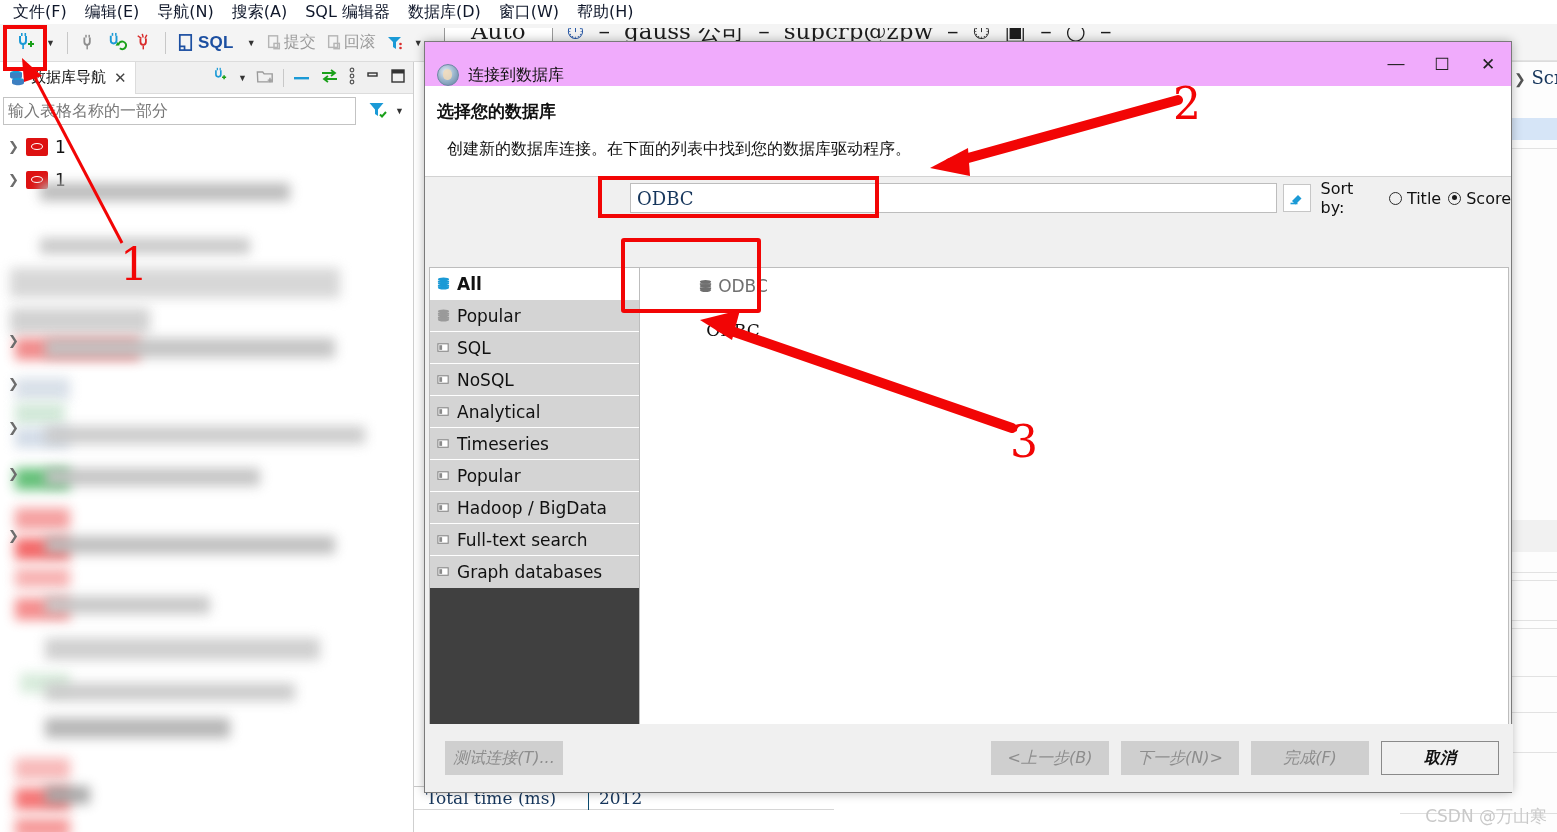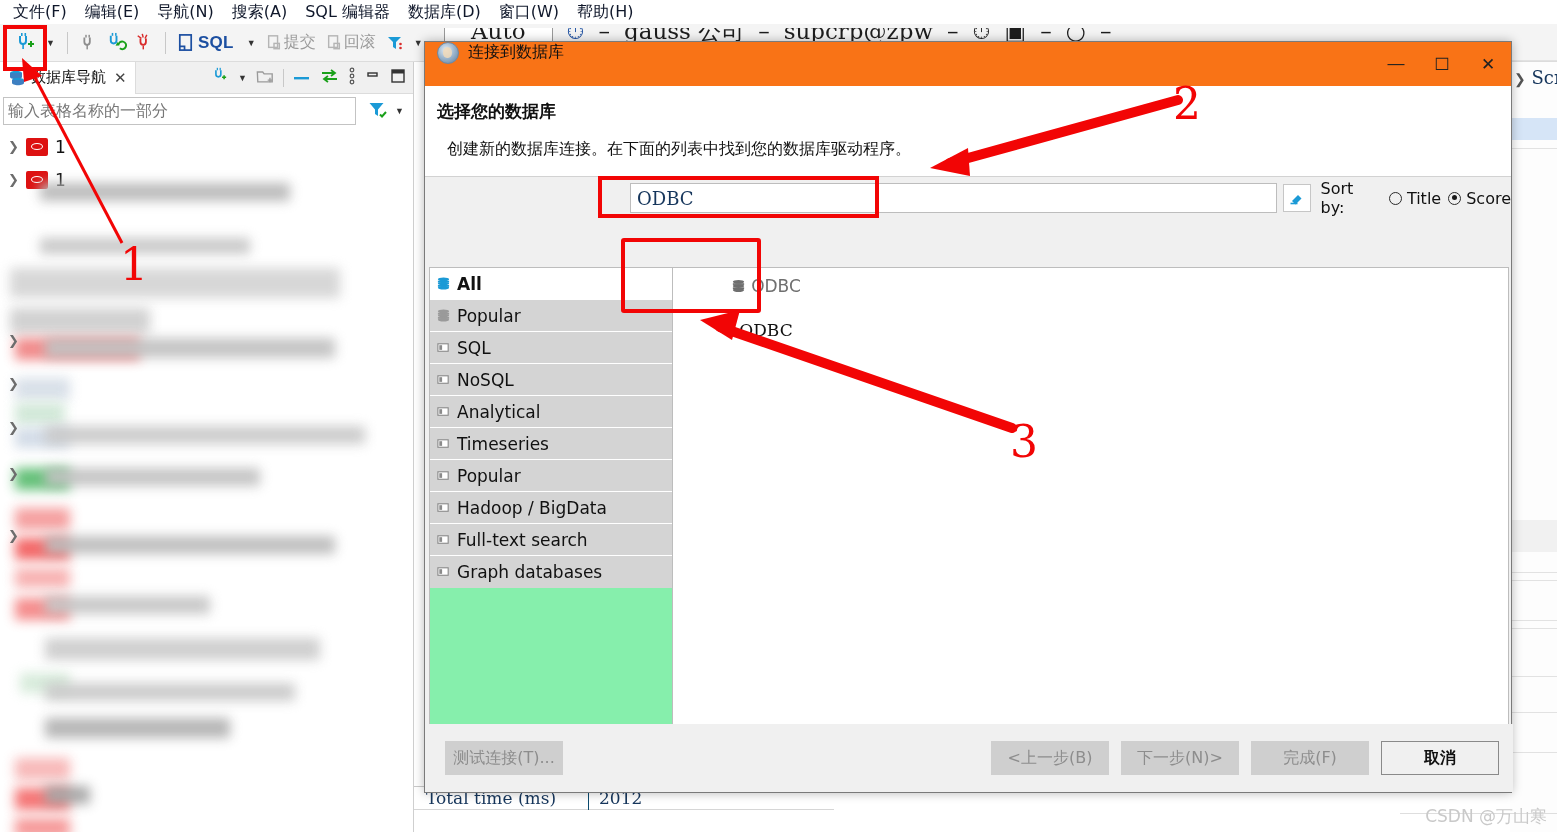--- a/index.html
+++ b/index.html
@@ -71,21 +71,21 @@
   .gc1{width:175px;padding-left:12px;border-right:1px solid #0c4a6e;height:23px;line-height:23px;
     box-sizing:border-box;overflow:hidden;}
   .gc2{padding-left:10px;height:23px;line-height:23px;overflow:hidden;}
 
   
   #vsplit{position:absolute;left:413px;top:62px;width:1px;height:770px;background:#cfcfcf;}
 
   
   #dialog{position:absolute;left:424px;top:41px;width:1088px;height:752px;background:#f0f0f0;
     border:1px solid #7a7a7a;box-shadow:0 0 10px rgba(0,0,0,.28);box-sizing:border-box;}
-  #dlgtitlebar{height:44px;background:#f97316;display:flex;align-items:flex-start;padding-left:12px;
+  #dlgtitlebar{height:44px;background:#f0abfc;display:flex;align-items:flex-end;padding-left:12px;
     box-sizing:border-box;}
   #dlgicon{width:20px;height:20px;border-radius:50%;
     background:radial-gradient(circle at 40% 35%,#e8f0f8 0%,#9fb8cf 45%,#5c7d9c 100%);
     border:1px solid #6d88a3;margin-right:9px;flex:none;position:relative;}
   #dlgicon::after{content:"";position:absolute;left:5px;top:4px;width:9px;height:11px;border-radius:50% 50% 45% 45%;
     background:#f0d9b8;opacity:.85;}
   #dlgtitle{font-size:16px;color:#111;font-family:"DejaVu Sans",sans-serif;}
   #winbtns{margin-left:auto;display:flex;align-items:center;}
   .wbtn{width:46px;height:44px;display:flex;align-items:center;justify-content:center;font-size:17px;color:#222;}
 
@@ -104,37 +104,37 @@
     display:flex;align-items:center;justify-content:center;}
   #sortby{margin-left:10px;font-size:16px;color:#111;display:flex;align-items:center;gap:7px;
     font-family:"DejaVu Sans",sans-serif;}
   .radio{width:13px;height:13px;border:1.6px solid #2b2b2b;border-radius:50%;display:inline-block;
     position:relative;box-sizing:border-box;}
   .radio.on::after{content:"";position:absolute;left:2.4px;top:2.4px;width:5.5px;height:5.5px;border-radius:50%;
     background:#1a1a1a;}
 
   #body{position:absolute;left:0;top:225px;width:1088px;height:500px;display:flex;box-sizing:border-box;
     padding:0 4px 0 4px;}
-  #catlist{width:244px;background:#86efac;border:1px solid #bdbdbd;box-sizing:border-box;
+  #catlist{width:211px;background:#404040;border:1px solid #bdbdbd;box-sizing:border-box;
     display:flex;flex-direction:column;}
   .cat{height:32px;background:#d4d4d4;border-bottom:1px solid #ffffff;display:flex;align-items:center;
     padding-left:6px;box-sizing:border-box;font-size:17px;color:#111;font-family:"DejaVu Sans",sans-serif;gap:6px;}
   .cat.sel{background:#ffffff;font-weight:bold;}
   .caticon{width:15px;height:14px;flex:none;}
 
   #drivers{flex:1;background:#ffffff;border:1px solid #bdbdbd;border-left:none;box-sizing:border-box;
     position:relative;}
   #driveritem{position:absolute;left:28px;top:8px;width:130px;}
   #driveritem .dtop{display:flex;align-items:center;gap:5px;justify-content:center;}
   #driveritem .dname{font-size:17px;color:#6f6f6f;font-family:"DejaVu Sans",sans-serif;}
   #driveritem .dlabel{margin-top:24px;text-align:center;font-size:17px;color:#111;
     font-family:"DejaVu Serif",serif;}
 
   #footer{position:absolute;left:0;bottom:0;width:1088px;height:68px;background:#f0f0f0;
-    display:flex;align-items:center;box-sizing:border-box;padding:0 14px;}
+    display:flex;align-items:center;box-sizing:border-box;padding:0 14px;font-style:italic;}
   .btn{height:34px;min-width:118px;background:#cfcfcf;border:1px solid #cfcfcf;color:#8d8d8d;
     font-size:16px;display:flex;align-items:center;justify-content:center;box-sizing:border-box;
     font-family:"DejaVu Sans",sans-serif;}
   .btn.enabled{background:#f0f0f0;border:1px solid #8a8a8a;color:#111;}
   #btntest{margin-left:6px;}
   #btngroup{margin-left:auto;display:flex;gap:12px;}
 
   
   .redbox{position:absolute;border:4px solid #f20505;box-sizing:border-box;}
   .num{position:absolute;color:#f20505;font-size:44px;font-family:"DejaVu Serif",serif;line-height:1;}

